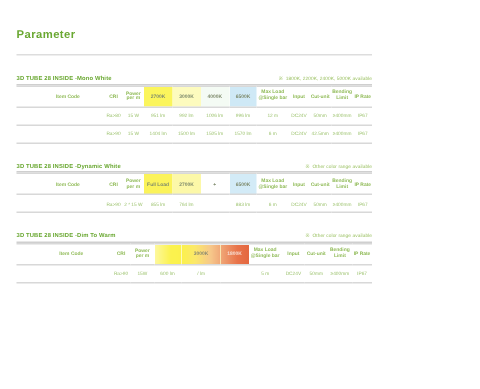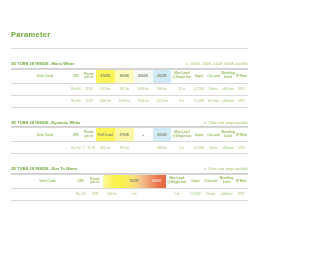--- a/index.html
+++ b/index.html
@@ -22,21 +22,21 @@
     width: 259px;
     height: 259px;
     background: #fff;
     box-sizing: border-box;
     padding: 0 11px;
   }
 
   
   .page-heading {
     margin: 0;
-    padding-top: 30px;
+    padding-top: 18px;
     font-size: 7.5px;
     font-weight: bold;
     letter-spacing: 0.3px;
     color: #6aa832;
     line-height: 10px;
   }
   .heading-rule {
     margin-top: 8px;
     height: 1px;
     background: #dddddd;

